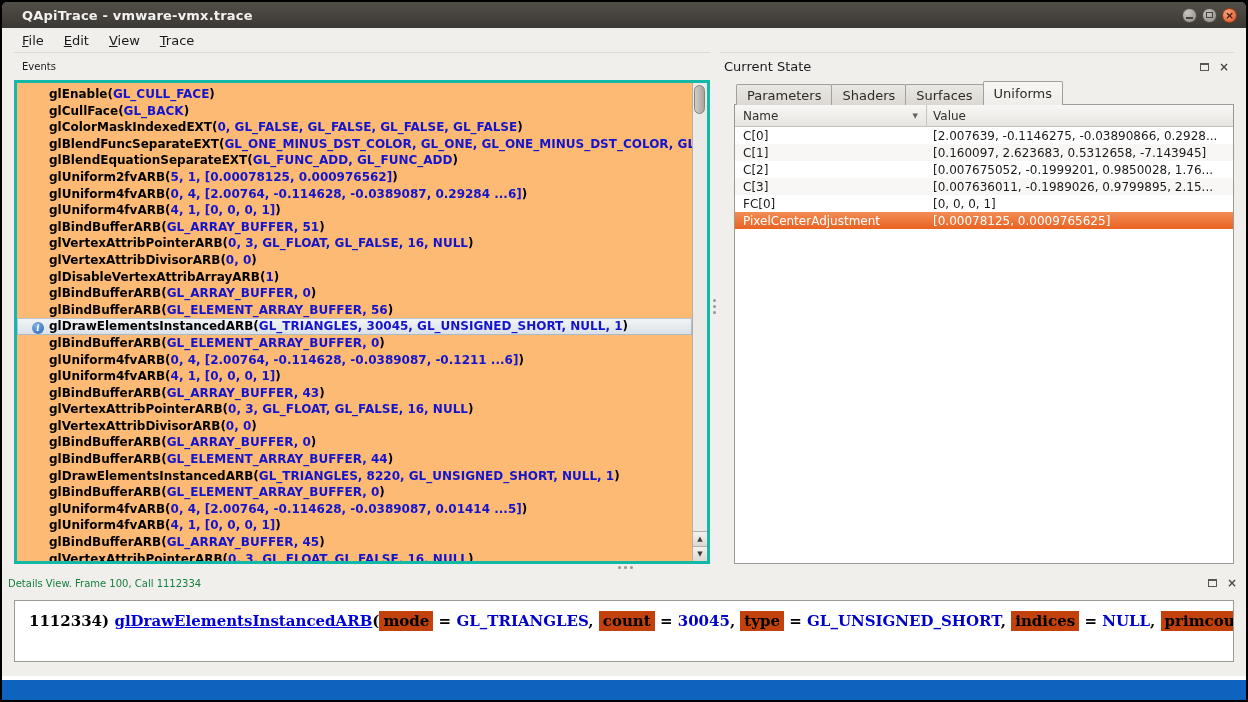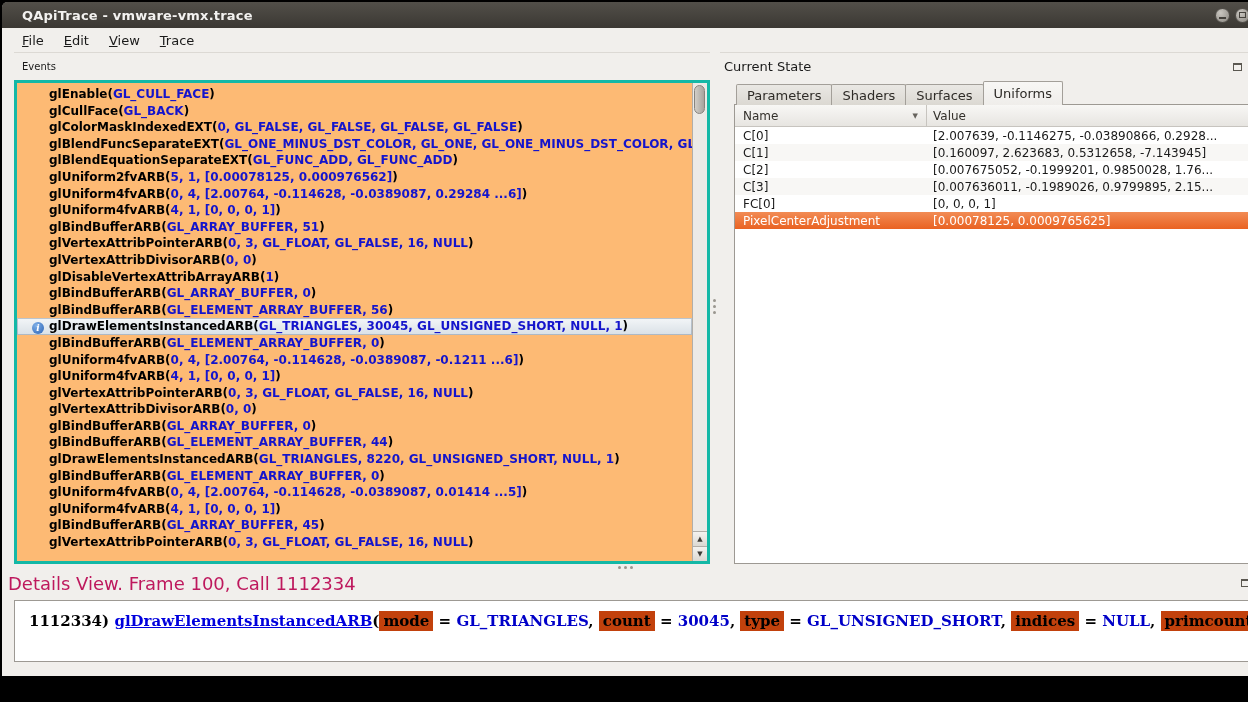--- a/index.html
+++ b/index.html
@@ -1,18 +1,18 @@
 <!DOCTYPE html>
 <html><head>
 <meta charset="utf-8">
 <style>
   *{margin:0;padding:0;box-sizing:border-box}
   html,body{width:1248px;height:702px;overflow:hidden;cursor:default;
     font-family:"DejaVu Sans","Liberation Sans",sans-serif}
-  .screen{width:1248px;height:702px;background:#000;padding:2px;display:flex;}
+  .screen{width:1248px;height:702px;background:#000;padding:2px;display:flex;flex-direction:column}
   .window{height:674px;flex:none;background:#F1EFEC;display:flex;flex-direction:column;border-radius:6px 6px 0 0}
 
   
   .titlebar{height:26px;flex:none;background:linear-gradient(#524F49,#3B3833);
     border-radius:5px 5px 0 0;display:flex;align-items:center;padding:0 9px 0 20px}
   .title-text{color:#F3F2F0;font-size:13px;font-weight:bold;flex:1;letter-spacing:.2px}
   .win-btn{width:15px;height:15px;border-radius:50%;margin-left:5px;display:flex;
     align-items:center;justify-content:center;flex:none}
   .win-btn.min,.win-btn.max{background:radial-gradient(circle at 35% 30%,#C9C6C0,#8A8680);border:1px solid #53504B}
   .win-btn.close{background:radial-gradient(circle at 35% 30%,#F5A57E,#DE5526);border:1px solid #9C3A12;
@@ -76,21 +76,21 @@
   .u-row{height:17px;flex:none;display:flex;align-items:center;font-size:12px;color:#1A1A1A}
   .u-row:nth-child(even){background:#F8F7F5}
   .u-row.selected{background:linear-gradient(#F28C55,#E96222);color:#FFF}
   .u-name{width:192px;flex:none;padding-left:8px;overflow:hidden;white-space:nowrap}
   .u-value{flex:1;padding-left:6px;overflow:hidden;white-space:nowrap}
 
   
   .h-splitter{height:6px;flex:none;position:relative}
   .h-splitter .dots{position:absolute;left:616px;top:2px;display:flex;gap:3px}
   .details-header{height:26px;flex:none;display:flex;align-items:center;padding:0 6px}
-  .details-title{flex:1;font-size:18px;color:#be185d}
+  .details-title{flex:1;font-size:10px;color:#15803d}
   .details-content{margin:4px 12px 0;height:62px;flex:none;border:1px solid #9D9993;background:#FFF;
     padding:11px 10px 0 14px;font-family:"DejaVu Serif","Liberation Serif",serif;
     font-size:15px;font-weight:bold;color:#000;white-space:nowrap;overflow:hidden}
   .fn-link{color:#0000DD;text-decoration:underline;cursor:pointer}
   .pname{background:#c2410c;padding:1px 4px;color:#000}
   .pval{color:#0000C8}
   .details-content .blk{color:#000}
 
   
   .gap{height:4px;flex:none;background:#FFF}
@@ -139,20 +139,21 @@
               <div class="event-row"><span class="blk">glBindBufferARB</span><span class="blk">(</span><span class="args">GL_ARRAY_BUFFER, 51</span><span class="blk">)</span></div>
               <div class="event-row"><span class="blk">glVertexAttribPointerARB</span><span class="blk">(</span><span class="args">0, 3, GL_FLOAT, GL_FALSE, 16, NULL</span><span class="blk">)</span></div>
               <div class="event-row"><span class="blk">glVertexAttribDivisorARB</span><span class="blk">(</span><span class="args">0, 0</span><span class="blk">)</span></div>
               <div class="event-row"><span class="blk">glDisableVertexAttribArrayARB</span><span class="blk">(</span><span class="args">1</span><span class="blk">)</span></div>
               <div class="event-row"><span class="blk">glBindBufferARB</span><span class="blk">(</span><span class="args">GL_ARRAY_BUFFER, 0</span><span class="blk">)</span></div>
               <div class="event-row"><span class="blk">glBindBufferARB</span><span class="blk">(</span><span class="args">GL_ELEMENT_ARRAY_BUFFER, 56</span><span class="blk">)</span></div>
               <div class="event-row selected"><span class="info-icon">i</span><span class="blk">glDrawElementsInstancedARB</span><span class="blk">(</span><span class="args">GL_TRIANGLES, 30045, GL_UNSIGNED_SHORT, NULL, 1</span><span class="blk">)</span></div>
               <div class="event-row"><span class="blk">glBindBufferARB</span><span class="blk">(</span><span class="args">GL_ELEMENT_ARRAY_BUFFER, 0</span><span class="blk">)</span></div>
               <div class="event-row"><span class="blk">glUniform4fvARB</span><span class="blk">(</span><span class="args">0, 4, [2.00764, -0.114628, -0.0389087, -0.1211 ...6]</span><span class="blk">)</span></div>
               <div class="event-row"><span class="blk">glUniform4fvARB</span><span class="blk">(</span><span class="args">4, 1, [0, 0, 0, 1]</span><span class="blk">)</span></div>
+              <div class="event-row"><span class="blk">glBindBufferARB</span><span class="blk">(</span><span class="args">GL_ARRAY_BUFFER, 43</span><span class="blk">)</span></div>
               <div class="event-row"><span class="blk">glVertexAttribPointerARB</span><span class="blk">(</span><span class="args">0, 3, GL_FLOAT, GL_FALSE, 16, NULL</span><span class="blk">)</span></div>
               <div class="event-row"><span class="blk">glVertexAttribDivisorARB</span><span class="blk">(</span><span class="args">0, 0</span><span class="blk">)</span></div>
               <div class="event-row"><span class="blk">glBindBufferARB</span><span class="blk">(</span><span class="args">GL_ARRAY_BUFFER, 0</span><span class="blk">)</span></div>
               <div class="event-row"><span class="blk">glBindBufferARB</span><span class="blk">(</span><span class="args">GL_ELEMENT_ARRAY_BUFFER, 44</span><span class="blk">)</span></div>
               <div class="event-row"><span class="blk">glDrawElementsInstancedARB</span><span class="blk">(</span><span class="args">GL_TRIANGLES, 8220, GL_UNSIGNED_SHORT, NULL, 1</span><span class="blk">)</span></div>
               <div class="event-row"><span class="blk">glBindBufferARB</span><span class="blk">(</span><span class="args">GL_ELEMENT_ARRAY_BUFFER, 0</span><span class="blk">)</span></div>
               <div class="event-row"><span class="blk">glUniform4fvARB</span><span class="blk">(</span><span class="args">0, 4, [2.00764, -0.114628, -0.0389087, 0.01414 ...5]</span><span class="blk">)</span></div>
               <div class="event-row"><span class="blk">glUniform4fvARB</span><span class="blk">(</span><span class="args">4, 1, [0, 0, 0, 1]</span><span class="blk">)</span></div>
               <div class="event-row"><span class="blk">glBindBufferARB</span><span class="blk">(</span><span class="args">GL_ARRAY_BUFFER, 45</span><span class="blk">)</span></div>
               <div class="event-row"><span class="blk">glVertexAttribPointerARB</span><span class="blk">(</span><span class="args">0, 3, GL_FLOAT, GL_FALSE, 16, NULL</span><span class="blk">)</span></div>

